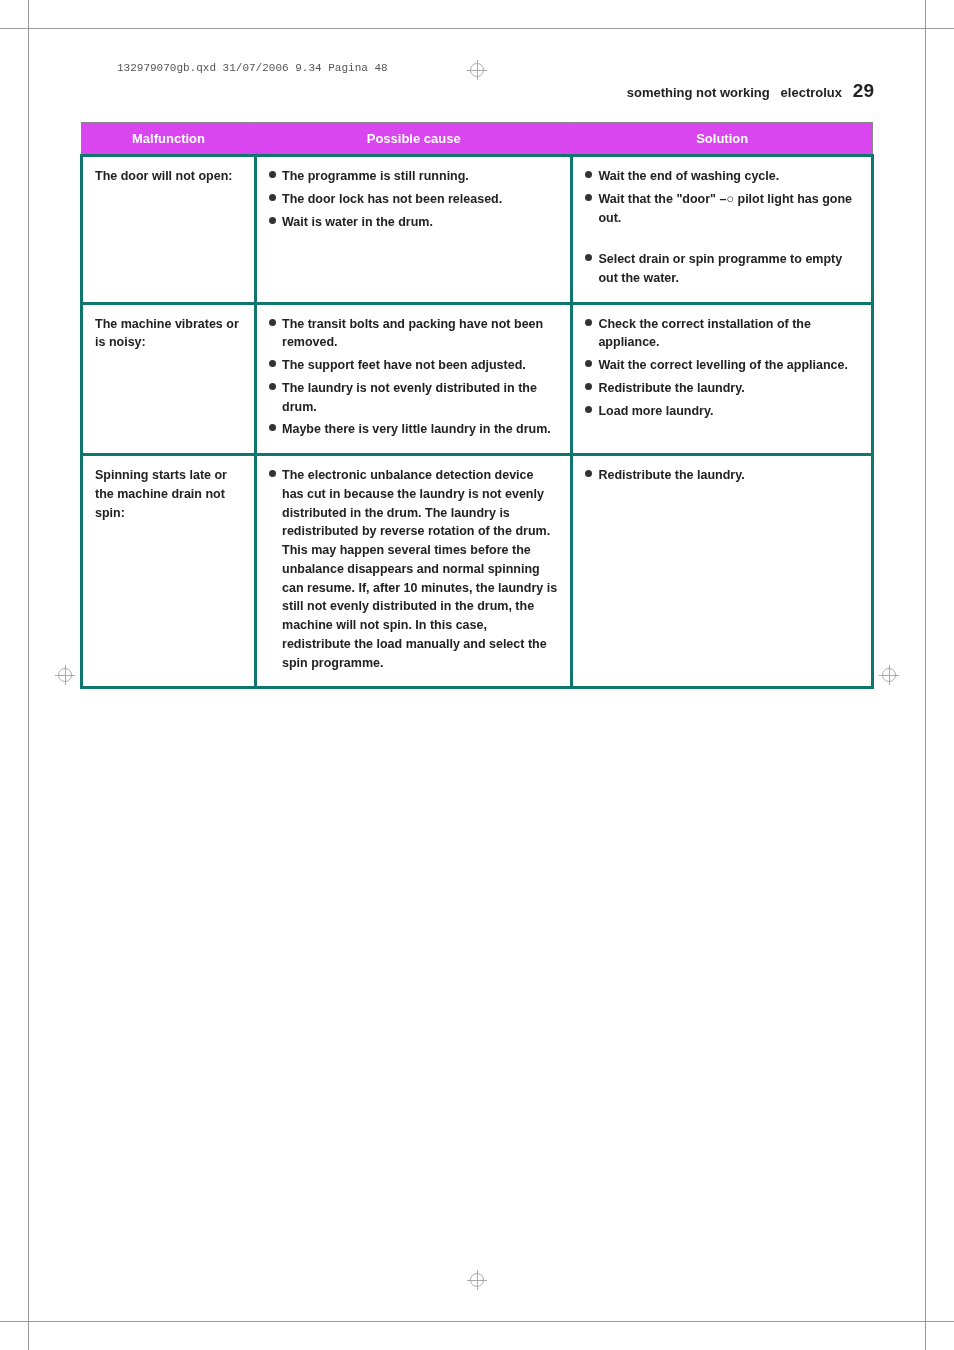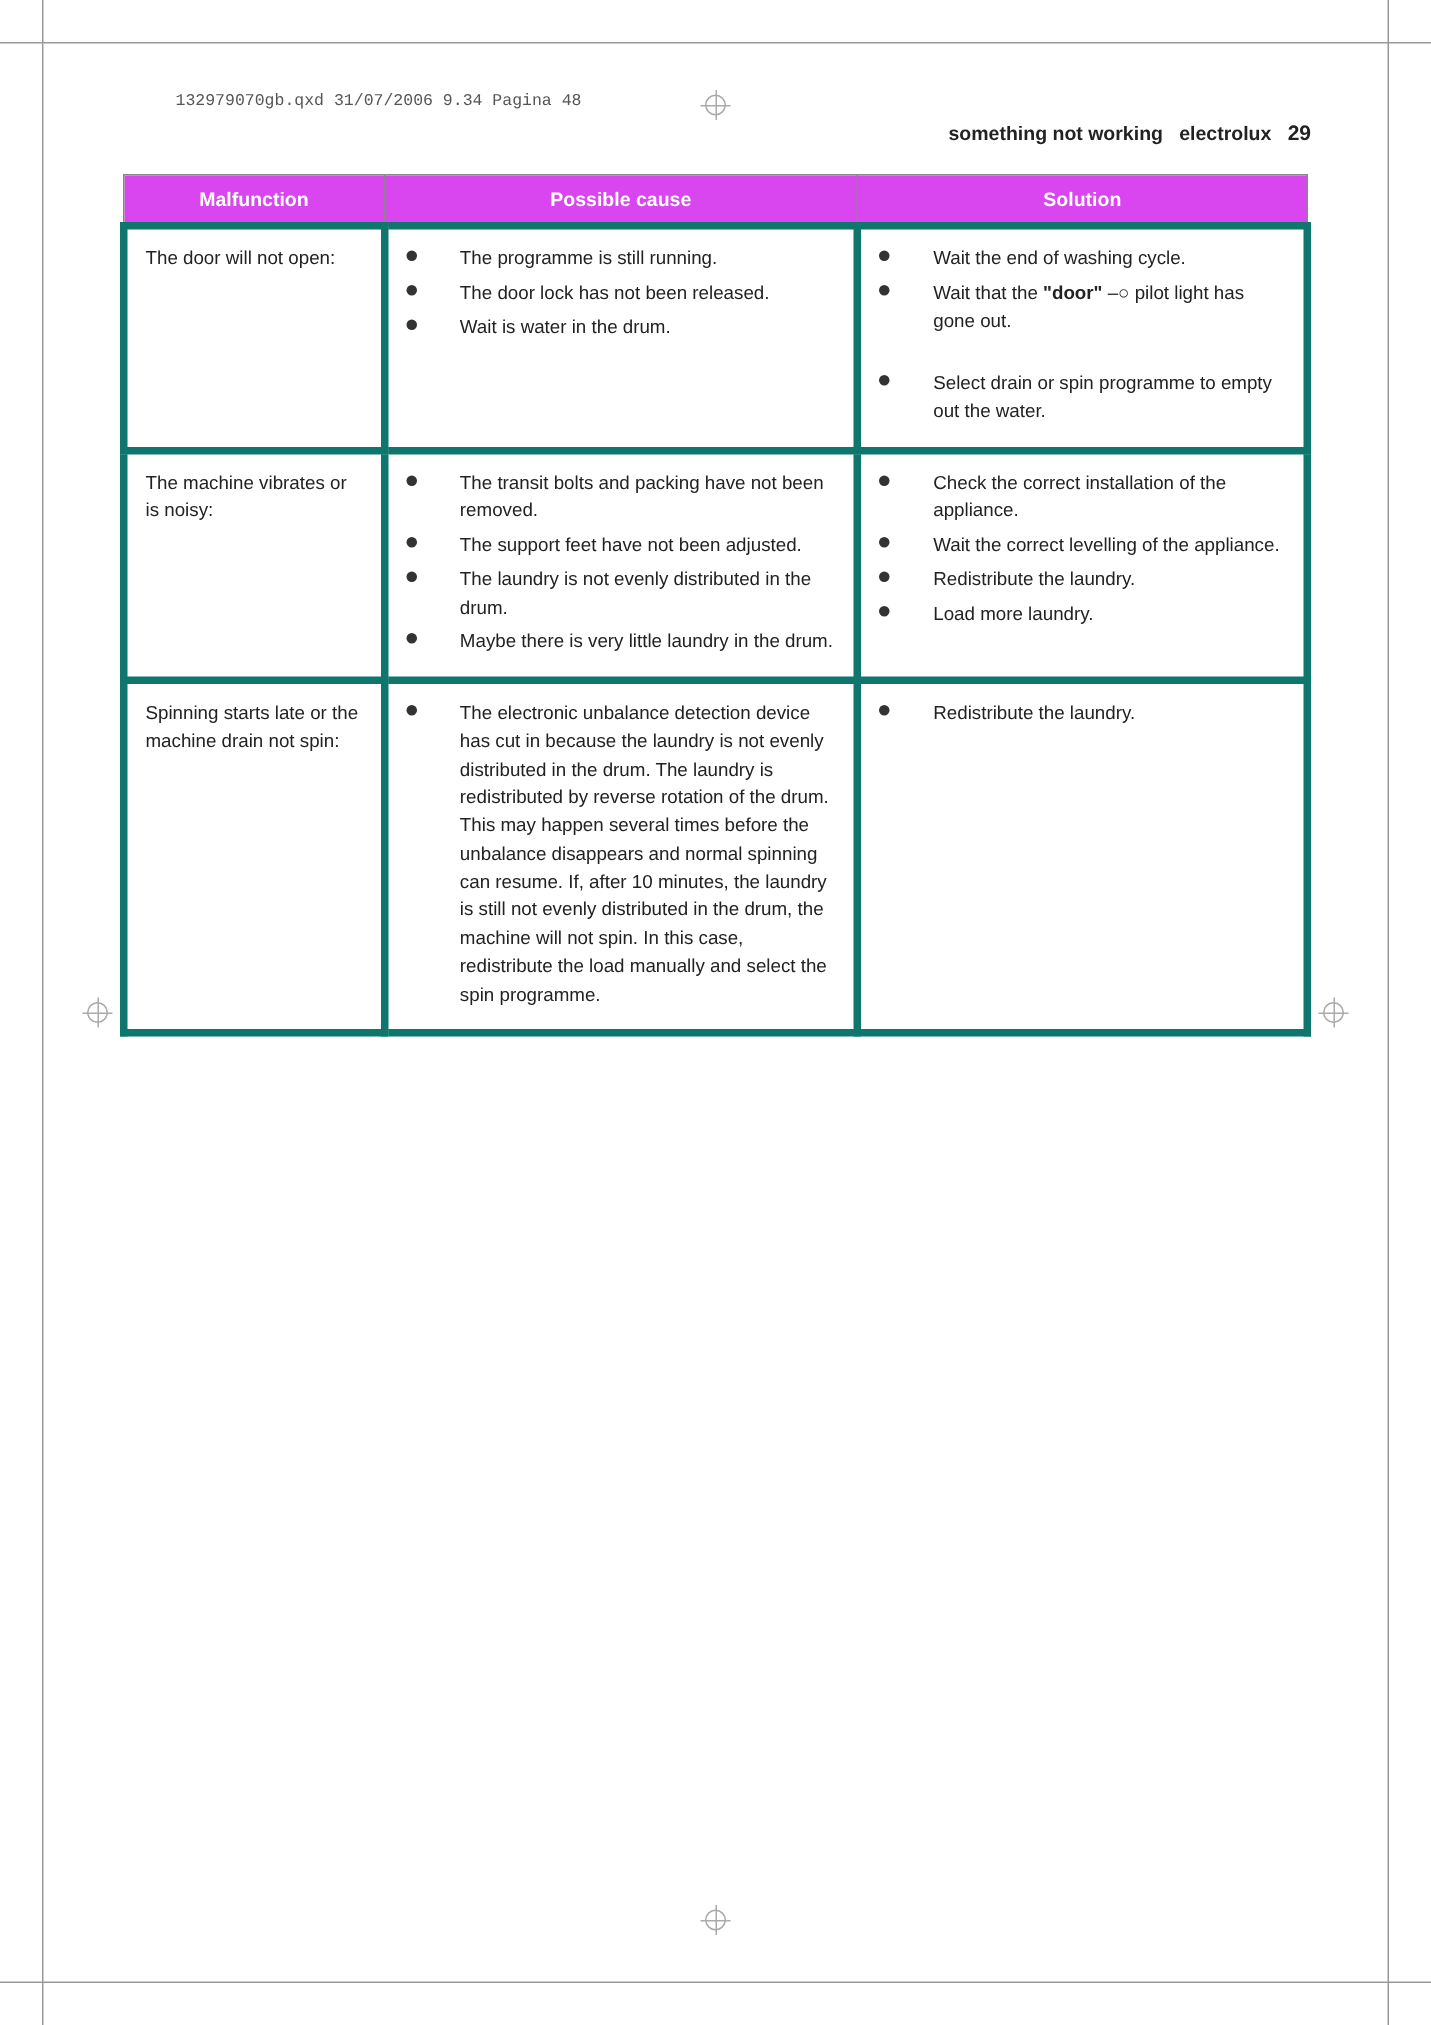--- a/index.html
+++ b/index.html
@@ -116,21 +116,21 @@
       text-align: right;
       padding: 80px 80px 10px 0;
       font-size: 13px;
     }
     .page-header-right .brand-text {
       font-weight: bold;
       font-size: 13px;
     }
     .page-header-right .page-num {
       font-weight: bold;
-      font-size: 14px;
+      font-size: 19px;
     }
 
     
     .content {
       padding: 0 80px;
       margin-top: 10px;
     }
 
     
     table.main-table {
@@ -143,25 +143,26 @@
       background-color: #d946ef;
       color: #ffffff;
       font-weight: bold;
       font-size: 13px;
       padding: 8px 12px;
       text-align: center;
       border: 1px solid #888;
     }
 
     table.main-table td {
-      border: 5px solid #0f766e;
+      border: 3px solid #0f766e;
       padding: 10px 12px;
       vertical-align: top;
       font-size: 12.5px;
       line-height: 1.5;
+      font-weight: bold;
     }
 
     table.main-table col.col-malfunction { width: 22%; }
     table.main-table col.col-cause { width: 40%; }
     table.main-table col.col-solution { width: 38%; }
 
     .bullet-item {
       display: flex;
       align-items: flex-start;
       margin-bottom: 4px;
@@ -171,21 +172,20 @@
       width: 7px;
       height: 7px;
       background: #333;
       border-radius: 50%;
       margin-top: 4px;
       margin-right: 6px;
       flex-shrink: 0;
     }
     .bullet-item .text {
       flex: 1;
-      margin-left: 23px;
     }
 
   </style>
 </head>
 <body>
 
 <div class="page-border-left"></div>
 <div class="page-border-right"></div>
 <div class="page-border-top"></div>
 <div class="page-border-bottom"></div>

